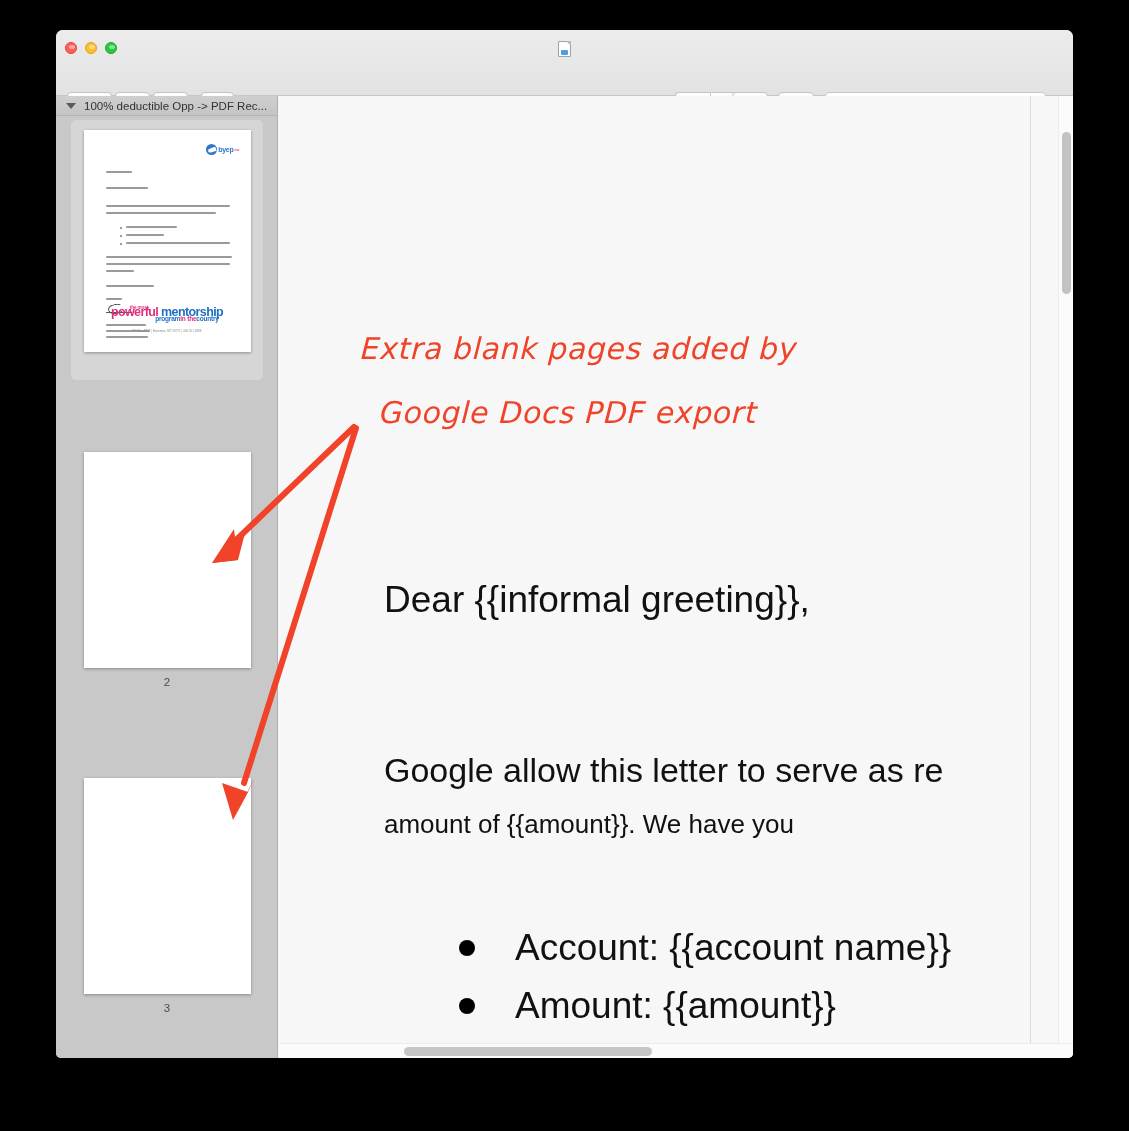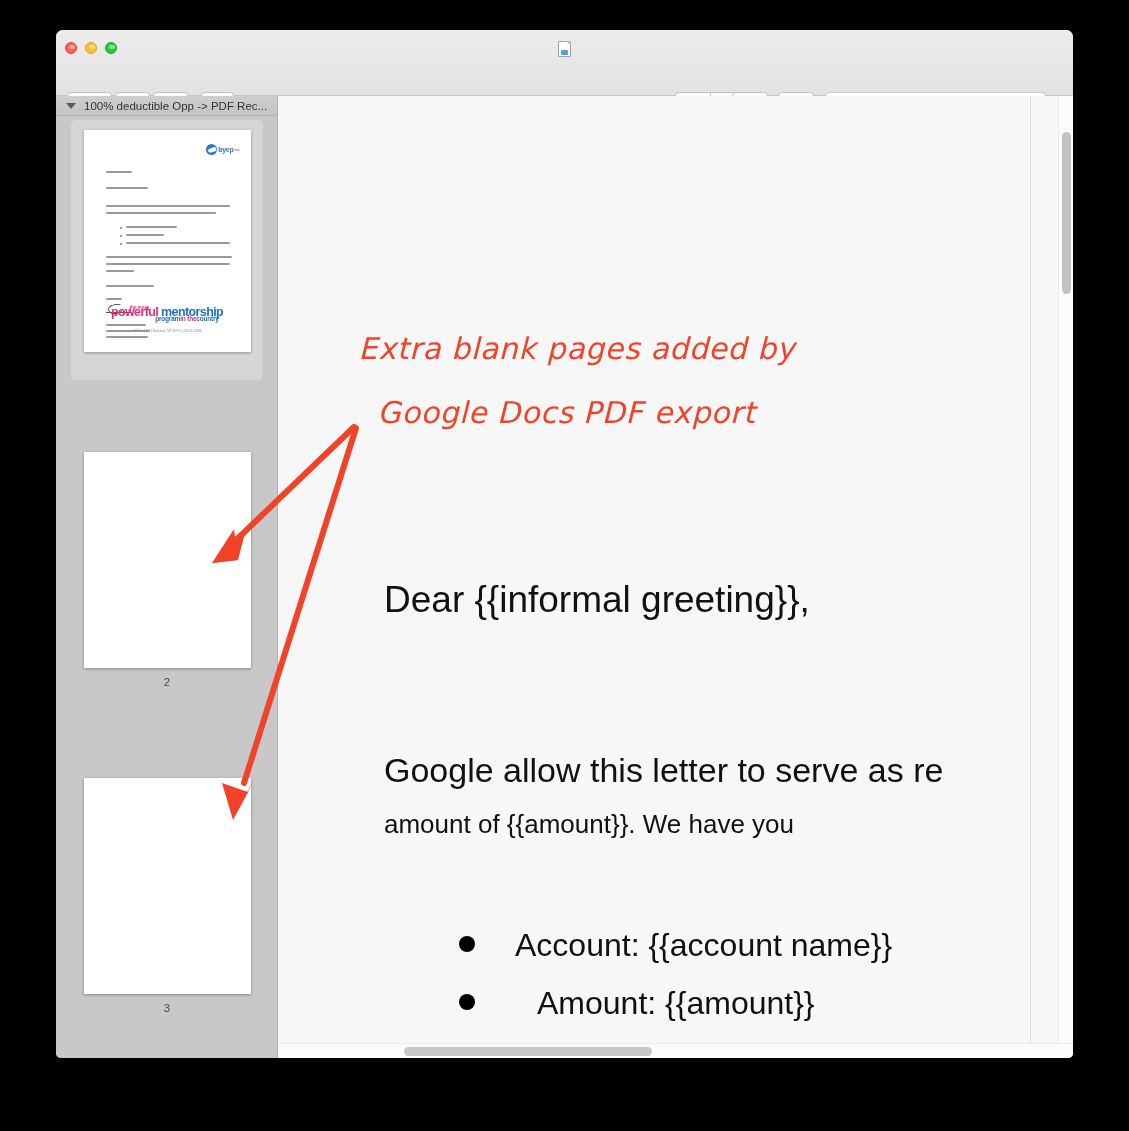--- a/index.html
+++ b/index.html
@@ -351,25 +351,25 @@
   .doc-bullet-dot {
     width: 16px; height: 16px;
     background: #000;
     border-radius: 50%;
     flex: none;
     position: relative;
     top: -4px;
   }
   .doc-bullet-text {
     margin-left: 40px;
-    font-size: 32px;
+    font-size: 37px;
     color: #111;
   }
   #bullet-0 { top: 831px; }
-  #bullet-1 { top: 889px; gap: 22px; }
+  #bullet-1 { top: 889px; }
   #bullet-2 { top: 946px; }
 
   
   #annot-layer {
     position: absolute;
     left: 0; top: 0;
     width: 1129px;
     height: 1131px;
     pointer-events: none;
   }

